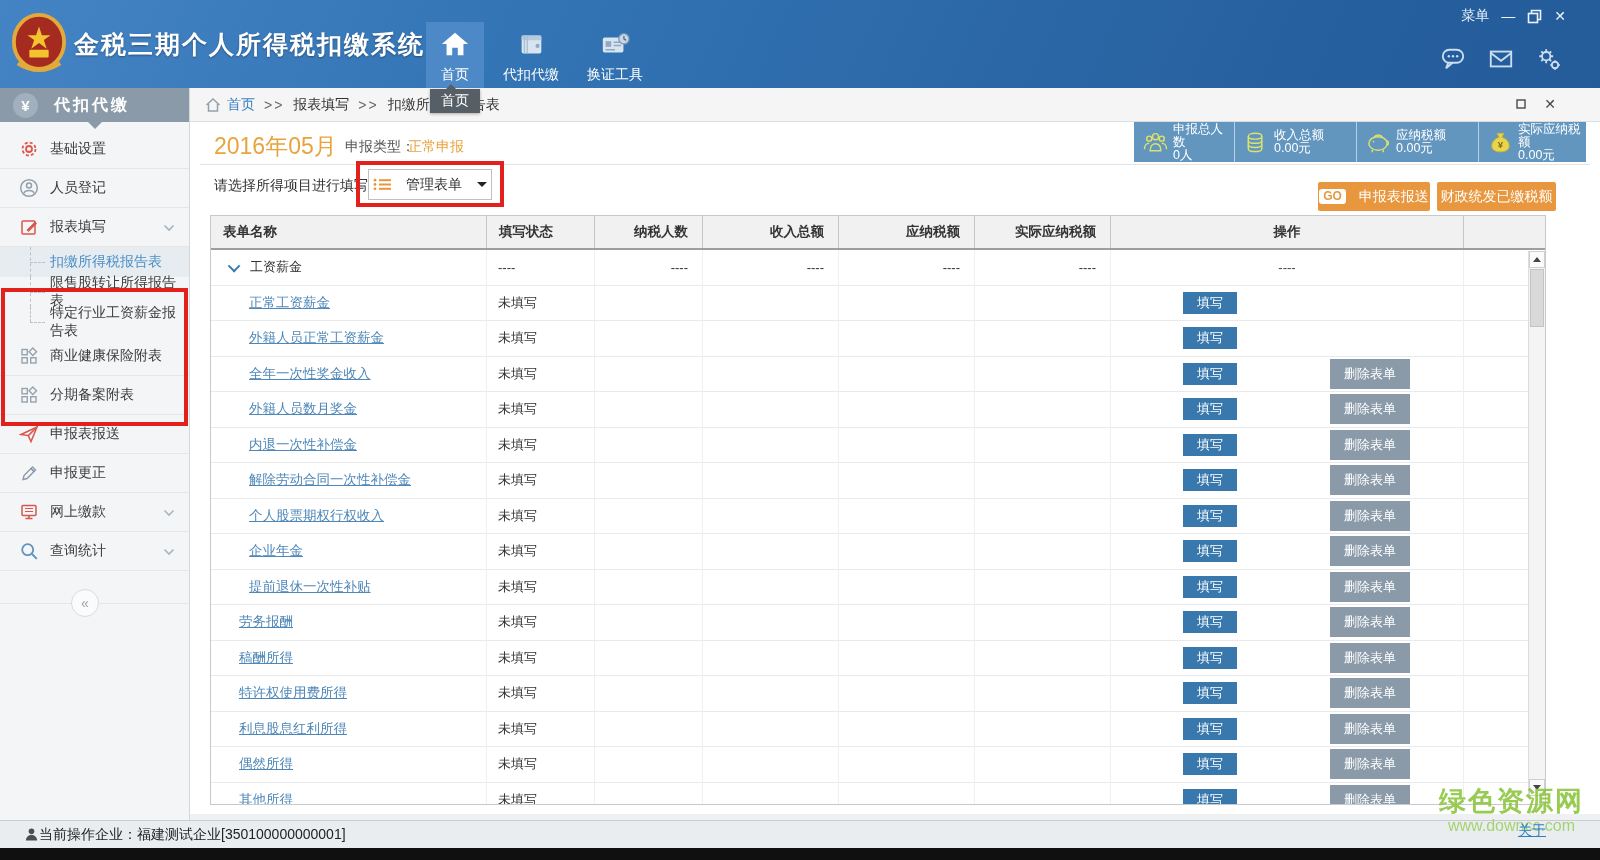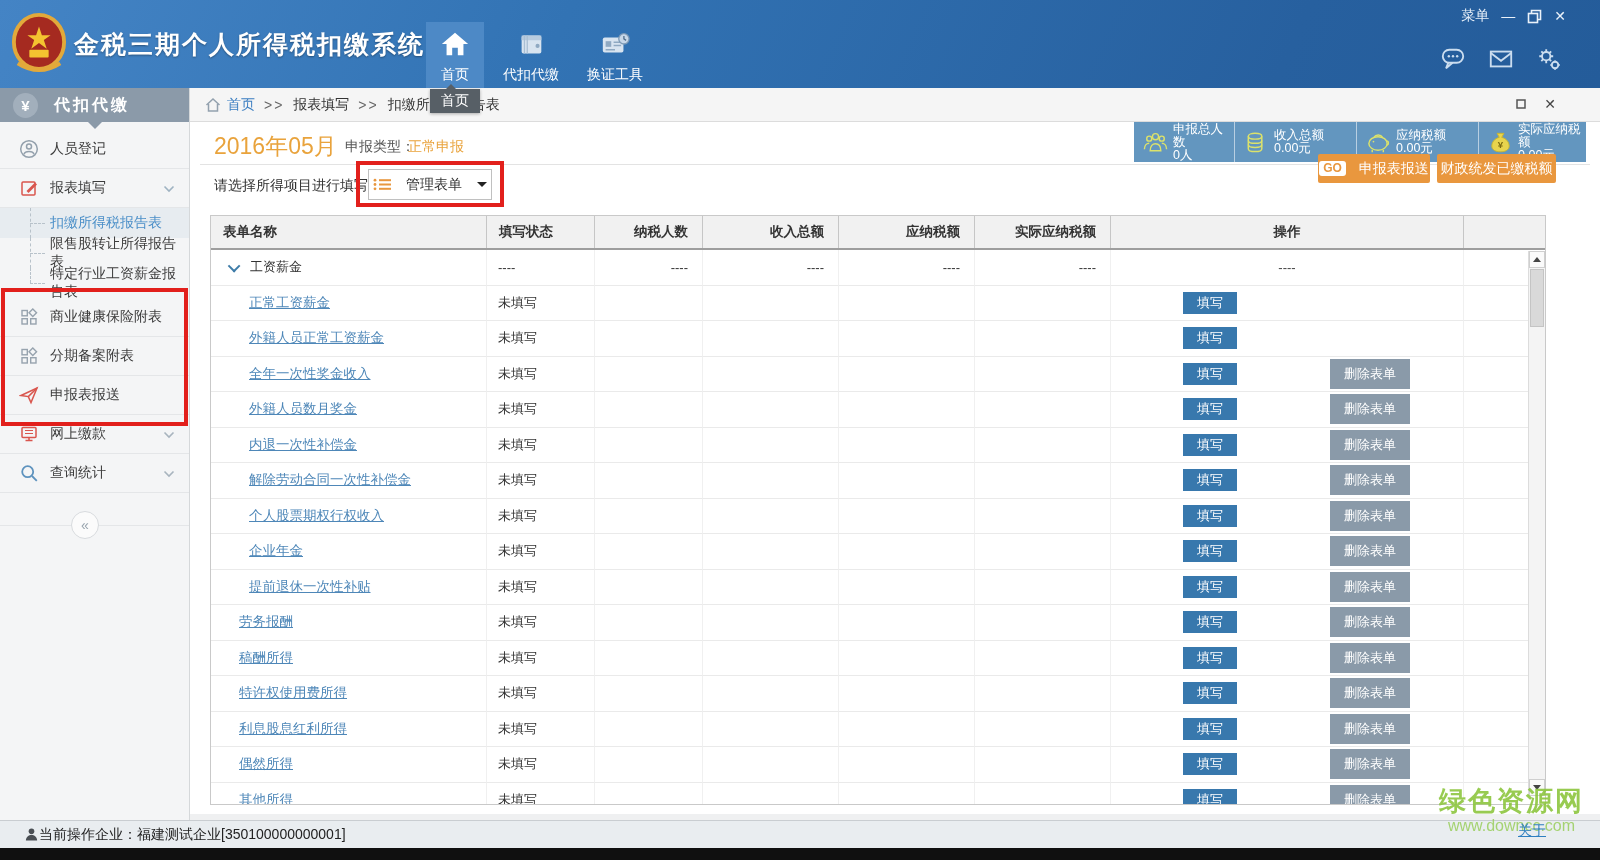--- a/index.html
+++ b/index.html
@@ -80,21 +80,21 @@
   .stat-cell + .stat-cell{border-left:1px solid rgba(255,255,255,.55)}
   .stat-icon{width:27px;height:27px;margin-right:4px;flex:none}
   .stat-texts{display:flex;flex-direction:column;line-height:13px;font-size:12.5px}
   .w1{width:100px}.w2{width:122px}.w3{width:122px}.w4{width:108px}
   
   .toolbar-prompt{position:absolute;left:24px;top:55px;font-size:14px;color:#333}
   .manage-btn{position:absolute;left:178px;top:47px;width:124px;height:31px;background:#fff;
     border:1px solid #C0C0C0;display:flex;align-items:center;justify-content:center;gap:15px;
     font-size:14px;color:#333;cursor:pointer}
   .caret-down{width:0;height:0;border:5px solid transparent;border-top-color:#222;margin-top:5px}
-  .btn-orange{position:absolute;top:32px;height:29px;background:#E9973E;border:none;color:#fff;
+  .btn-orange{position:absolute;top:60px;height:29px;background:#E9973E;border:none;color:#fff;
     font-size:14px;display:flex;align-items:center;justify-content:center;gap:13px;cursor:pointer;border-radius:2px}
   .btn-submit{left:1128px;width:112px}
   .btn-fiscal{left:1247px;width:119px}
   .go-badge{background:#fff;color:#E8973F;font-weight:bold;font-size:12px;border-radius:3px;
     padding:1px 4px;line-height:13px}
   
   .table-wrap{position:absolute;left:20px;top:93px;width:1336px;height:590px;border:1px solid #C9C9C9;
     background:#fff;overflow:hidden}
   .thead,.trow{display:grid;grid-template-columns:276px 108px 108px 136px 136px 136px 353px 1fr}
   .thead{height:34px;background:#F1F1F1;border-bottom:2px solid #9E9E9E;font-weight:bold;font-size:13.5px}
@@ -236,20 +236,29 @@
 <div class="nav-tooltip">首页</div>
 
 <aside class="sidebar">
   <div class="sidebar-header">
     <span class="yuan-badge">¥</span>
     <span>代扣代缴</span>
   </div>
   <ul class="side-menu">
     <li class="side-item">
       <span class="side-icon">
+        <svg viewBox="0 0 20 20" fill="none" stroke="#E2574C" stroke-width="1.8">
+          <circle cx="10" cy="10" r="3"></circle>
+            <circle cx="10" cy="10" r="6.5" stroke-dasharray="3 2.1"></circle>
+        </svg>
+      </span>
+      <span>基础设置</span>
+    </li>
+    <li class="side-item">
+      <span class="side-icon">
         <svg viewBox="0 0 20 20" fill="none" stroke="#93A0AC" stroke-width="1.5">
           <circle cx="10" cy="10" r="8.3"></circle>
             <circle cx="10" cy="7.6" r="2.5"></circle>
             <path d="M5 15.2 c1.2-3.6 8.8-3.6 10 0"></path>
         </svg>
       </span>
       <span>人员登记</span>
     </li>
     <li class="side-item">
       <span class="side-icon">
@@ -295,20 +304,29 @@
       <span>分期备案附表</span>
     </li>
     <li class="side-item">
       <span class="side-icon">
         <svg viewBox="0 0 20 20" fill="none" stroke="#D9564E" stroke-width="1.5">
           <path d="M2 10.5 L18 3 L12 17.5 L9.3 11.6 Z"></path>
             <path d="M9.3 11.6 L18 3"></path>
         </svg>
       </span>
       <span>申报表报送</span>
+    </li>
+    <li class="side-item">
+      <span class="side-icon">
+        <svg viewBox="0 0 20 20" fill="none" stroke="#8E9AA6" stroke-width="1.4">
+          <path d="M4 16.5 l1-4 8.5-8.5 3 3 -8.5 8.5 Z"></path>
+            <path d="M12 5.5 l3 3" stroke="#6E8FB5"></path>
+        </svg>
+      </span>
+      <span>申报更正</span>
     </li>
     <li class="side-item">
       <span class="side-icon">
         <svg viewBox="0 0 20 20" fill="none" stroke="#D9564E" stroke-width="1.5">
           <rect x="3" y="3.5" width="14" height="10" rx="1"></rect>
             <path d="M10 13.5 v2.8 M6.5 16.5 h7"></path>
           <path d="M6 6.5 h8 M6 9.5 h8" stroke-width="1.1"></path>
         </svg>
       </span>
       <span>网上缴款</span>

